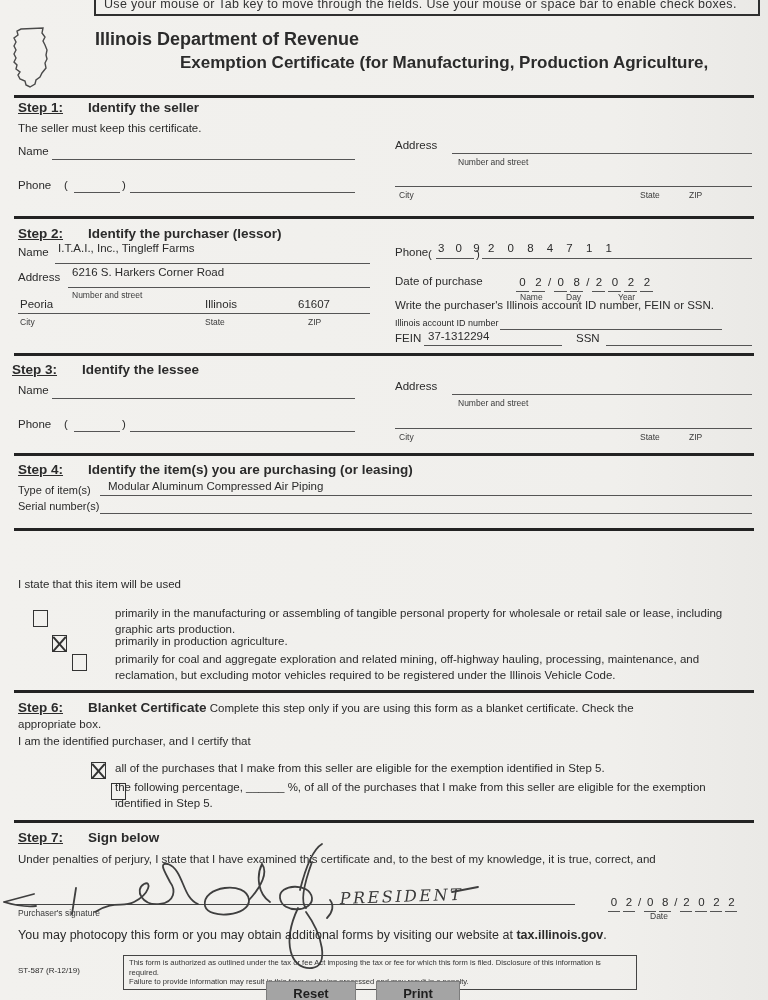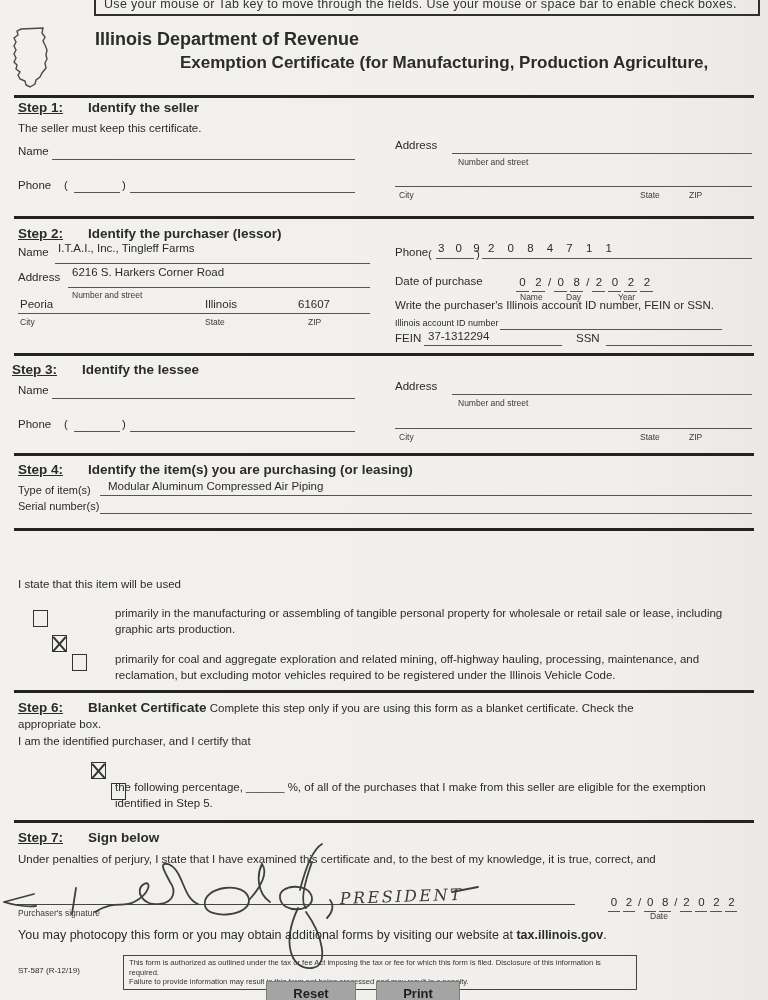--- a/index.html
+++ b/index.html
@@ -154,33 +154,35 @@
 
   <div class="rule" style="top:528px"></div>
 
   
   <div class="abs lbl" style="left:18px;top:578px">I state that this item will be used</div>
 
   <span class="checkbox abs" style="left:33px;top:610px"></span>
   <div class="abs opt-text" style="left:115px;top:606px;width:640px">primarily in the manufacturing or assembling of tangible personal property for wholesale or retail sale or lease, including graphic arts production.</div>
 
   <span class="checkbox abs checked" style="left:33px;top:635px"></span>
+  <div class="abs opt-text" style="left:115px;top:634px;width:640px">primarily in production agriculture.</div>
 
   <span class="checkbox abs" style="left:33px;top:654px"></span>
   <div class="abs opt-text" style="left:115px;top:652px;width:640px">primarily for coal and aggregate exploration and related mining, off-highway hauling, processing, maintenance, and reclamation, but excluding motor vehicles required to be registered under the Illinois Vehicle Code.</div>
 
   <div class="rule" style="top:690px"></div>
 
   
   <div class="abs para" style="left:18px;top:700px;width:660px">
     <b class="h-big sno">Step 6:</b><b class="h-big">Blanket Certificate</b><span>&nbsp;</span><span>Complete this step only if you are using this form as a blanket certificate. Check the appropriate box.</span>
   </div>
   <div class="abs lbl" style="left:18px;top:735px">I am the identified purchaser, and I certify that</div>
 
   <span class="checkbox abs checked" style="left:33px;top:762px"></span>
+  <div class="abs opt-text" style="left:115px;top:761px;width:605px">all of the purchases that I make from this seller are eligible for the exemption identified in Step 5.</div>
 
   <span class="checkbox abs" style="left:33px;top:783px"></span>
   <div class="abs opt-text" style="left:115px;top:780px;width:600px">the following percentage, ______ %, of all of the purchases that I make from this seller are eligible for the exemption identified in Step 5.</div>
 
   <div class="rule" style="top:820px"></div>
 
   
   <div class="abs step-h" style="left:18px;top:830px">
     <b class="sno">Step 7:</b><b>Sign below</b>
   </div>

